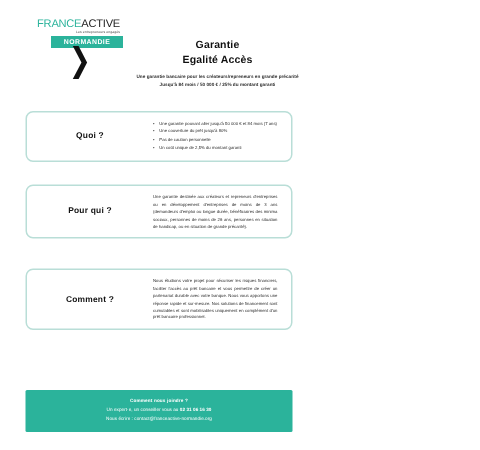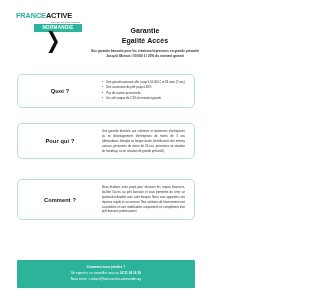--- a/index.html
+++ b/index.html
@@ -23,24 +23,25 @@
     padding: 0;
   }
   .logo-block {
     position: absolute;
     left: 16px;
     top: 12px;
     width: 64px;
   }
   .logo-wordmark {
     font-size: 7.4px;
-    font-weight: bold;
+    font-weight: normal;
     letter-spacing: -0.15px;
     line-height: 1;
     white-space: nowrap;
+    text-align: right;
   }
   .logo-france { color: #2bb39b; }
   .logo-active { color: #1c1c1c; }
   .logo-tagline {
     font-size: 2.3px;
     color: #4a4a4a;
     letter-spacing: 0.05px;
     text-align: right;
     margin-top: 1.2px;
     white-space: nowrap;

